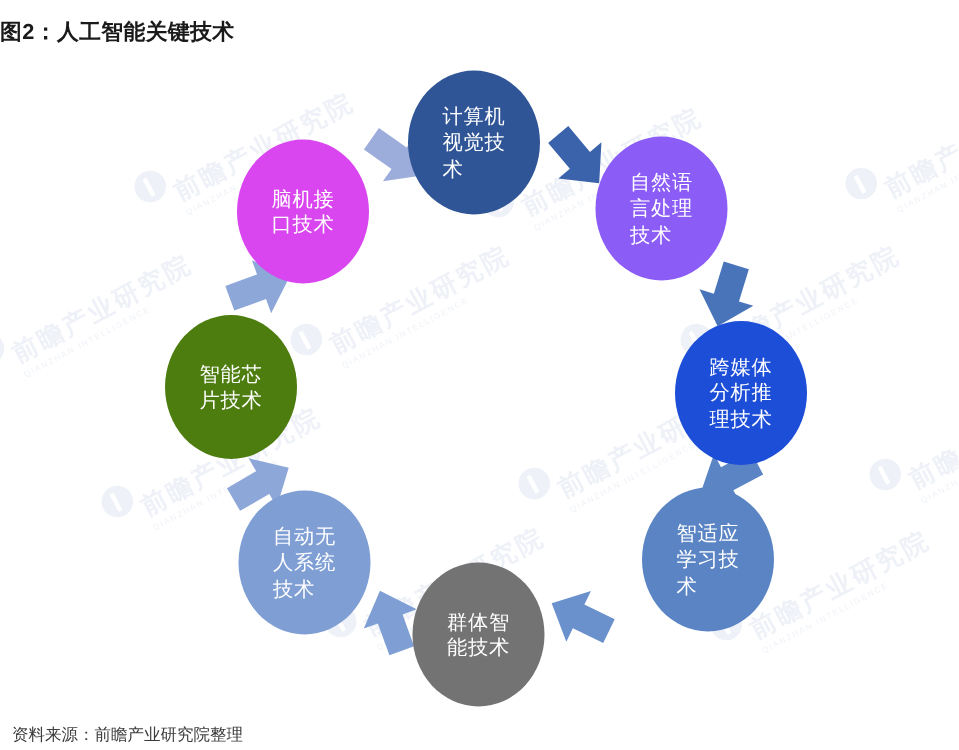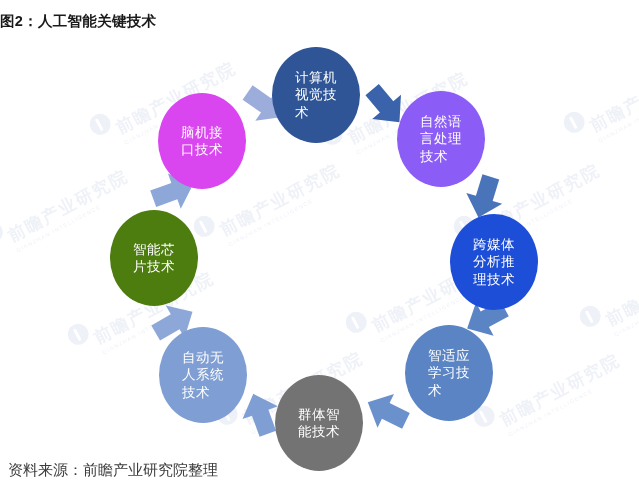--- a/index.html
+++ b/index.html
@@ -97,22 +97,22 @@
     padding: 2px;
   }
   .node-label {
     display: block;
     white-space: pre-line;
   }
   
   .footer-left {
     position: absolute;
     left: 8px;
-    bottom: 20px;
-    font-size: 15px;
+    bottom: 3px;
+    font-size: 11px;
     color: #3b3b3b;
     z-index: 4;
   }
   .footer-right {
     position: absolute;
     right: 10px;
     bottom: 12px;
     font-size: 11.5px;
     color: #3b3b3b;
     z-index: 4;
@@ -186,21 +186,21 @@
         <div class="node" style="left: 397px; top: 91px; width: 88px; height: 96px; background: #8b5cf6;">
           <span class="node-label">自然语
 言处理
 技术</span>
         </div>
         <div class="node" style="left: 450px; top: 214px; width: 88px; height: 96px; background: #1d4ed8;">
           <span class="node-label">跨媒体
 分析推
 理技术</span>
         </div>
-        <div class="node" style="left: 405px; top: 325px; width: 88px; height: 96px; background: rgb(90, 132, 196);">
+        <div class="node" style="left: 428px; top: 325px; width: 88px; height: 96px; background: rgb(90, 132, 196);">
           <span class="node-label">智适应
 学习技
 术</span>
         </div>
         <div class="node" style="left: 275px; top: 375px; width: 88px; height: 96px; background: #737373;">
           <span class="node-label">群体智
 能技术</span>
         </div>
         <div class="node" style="left: 159px; top: 327px; width: 88px; height: 96px; background: rgb(126, 158, 212);">
           <span class="node-label">自动无

